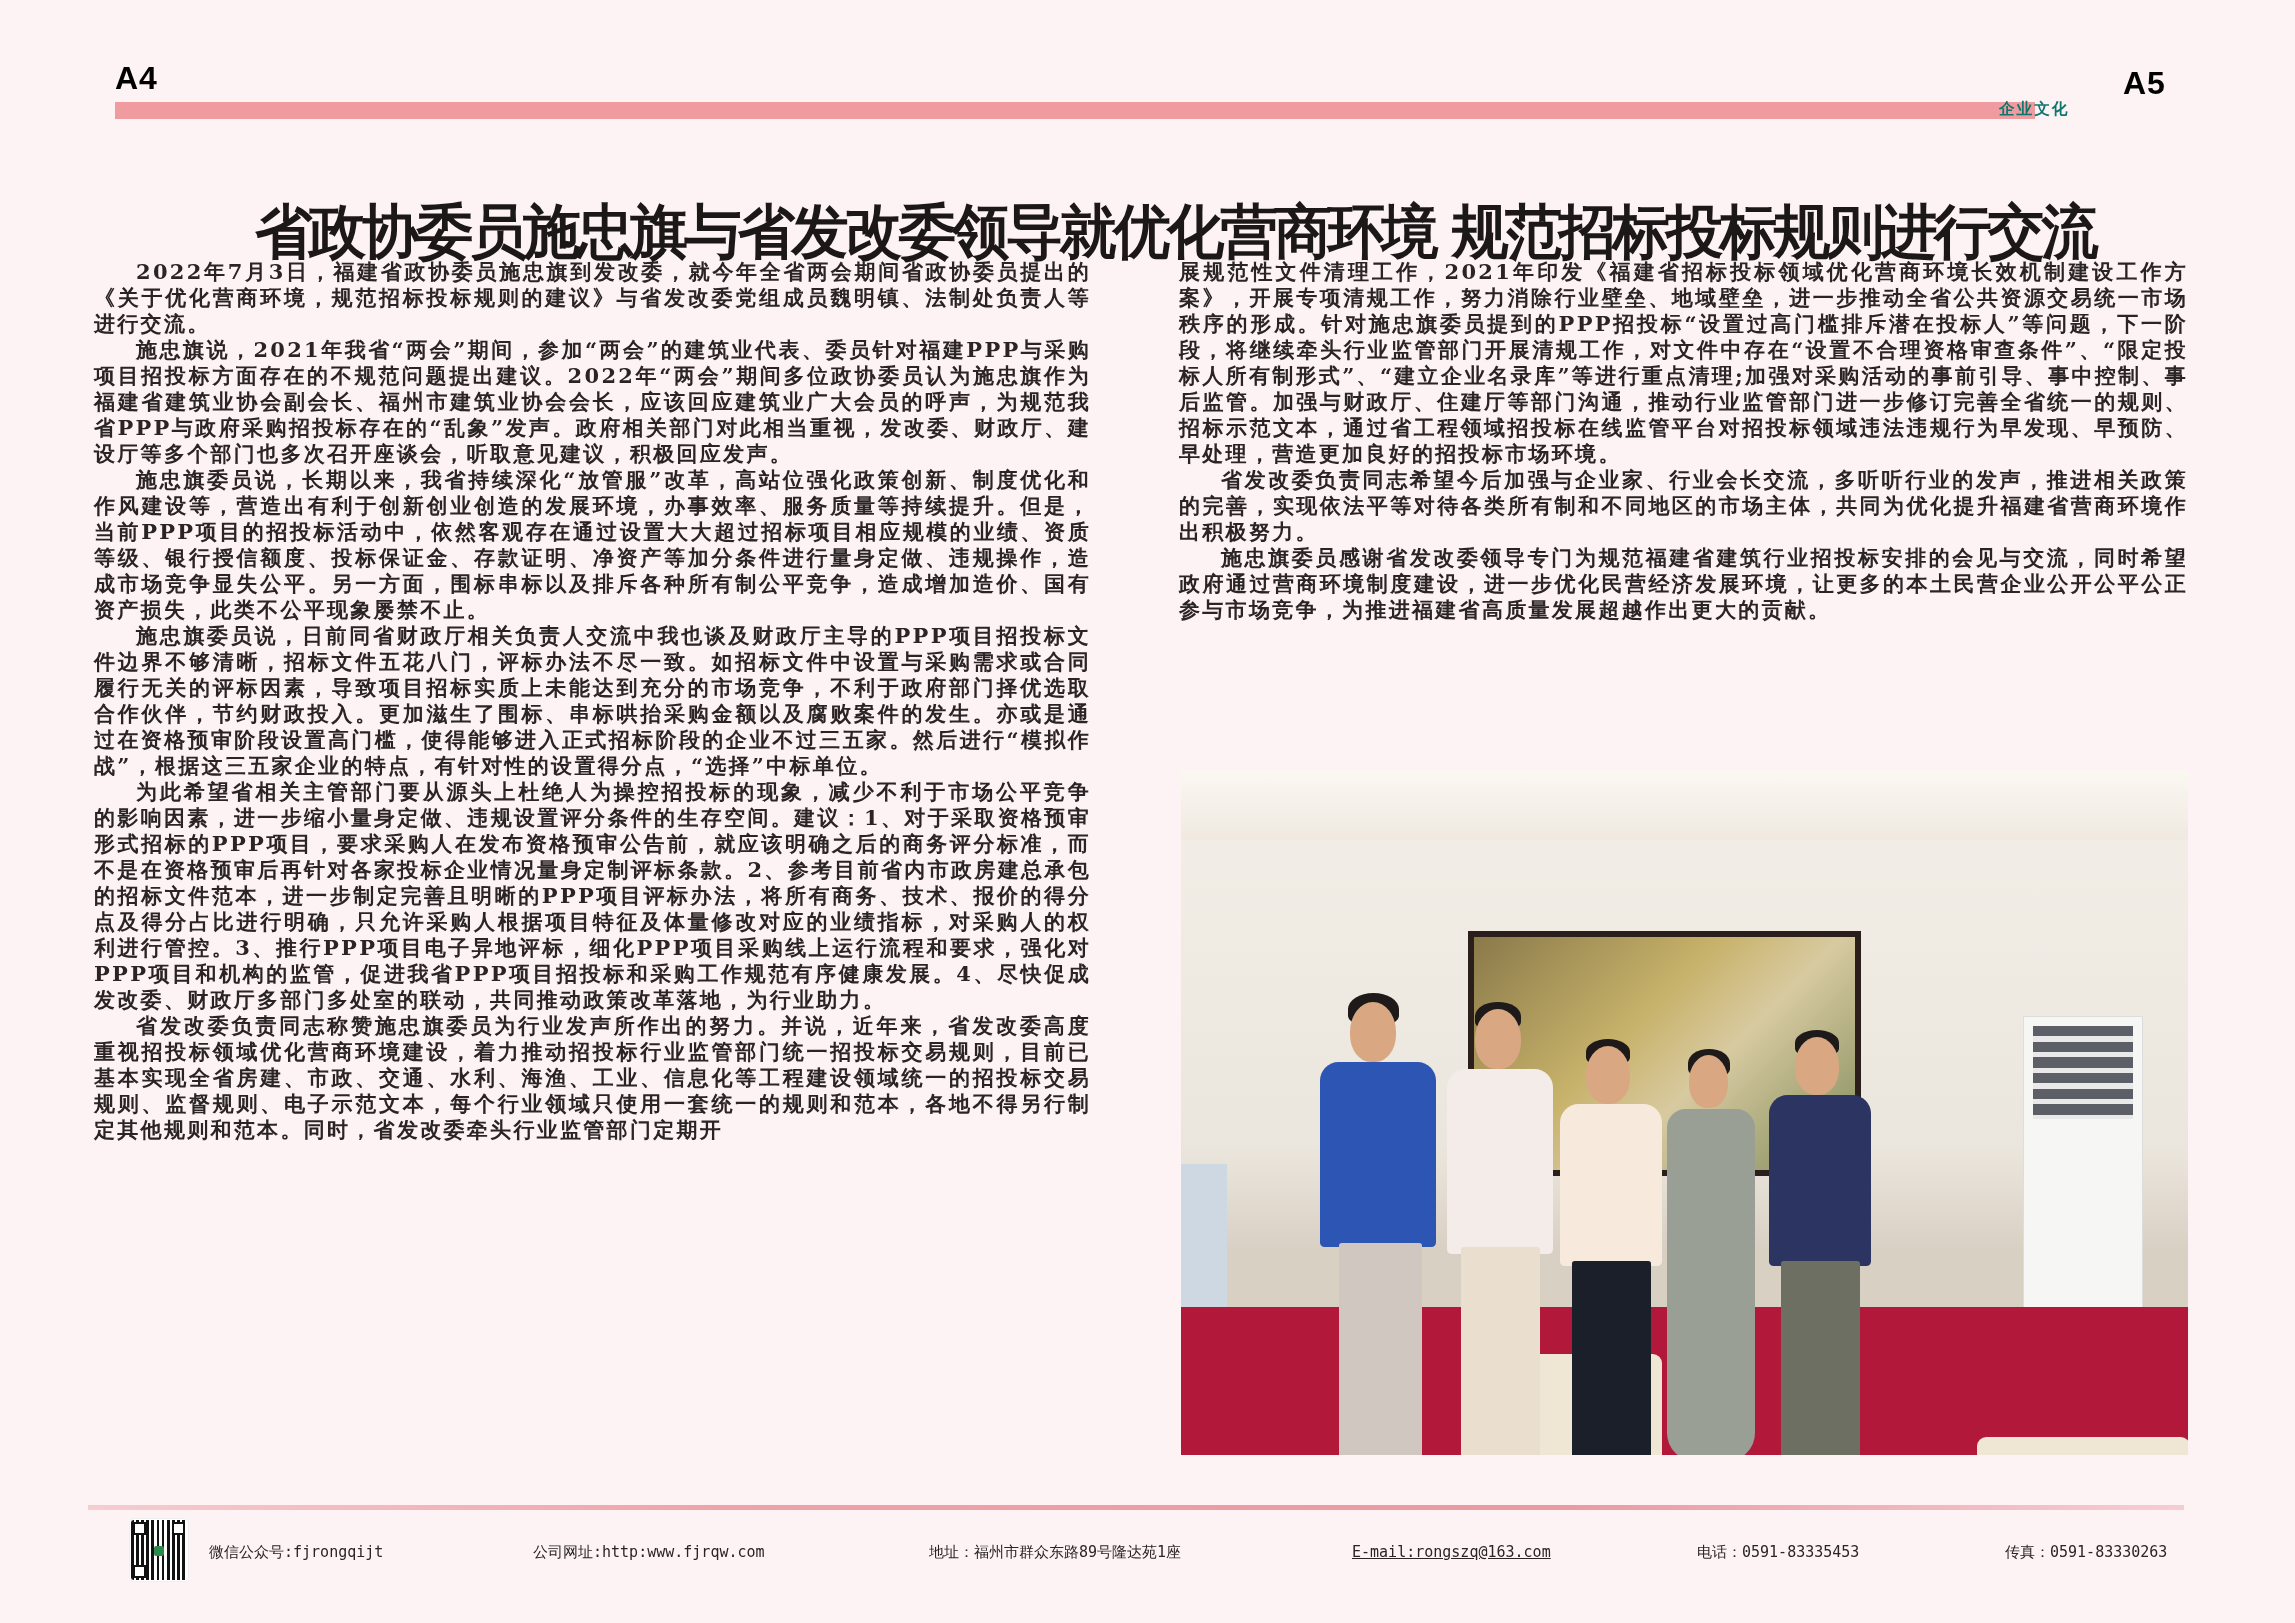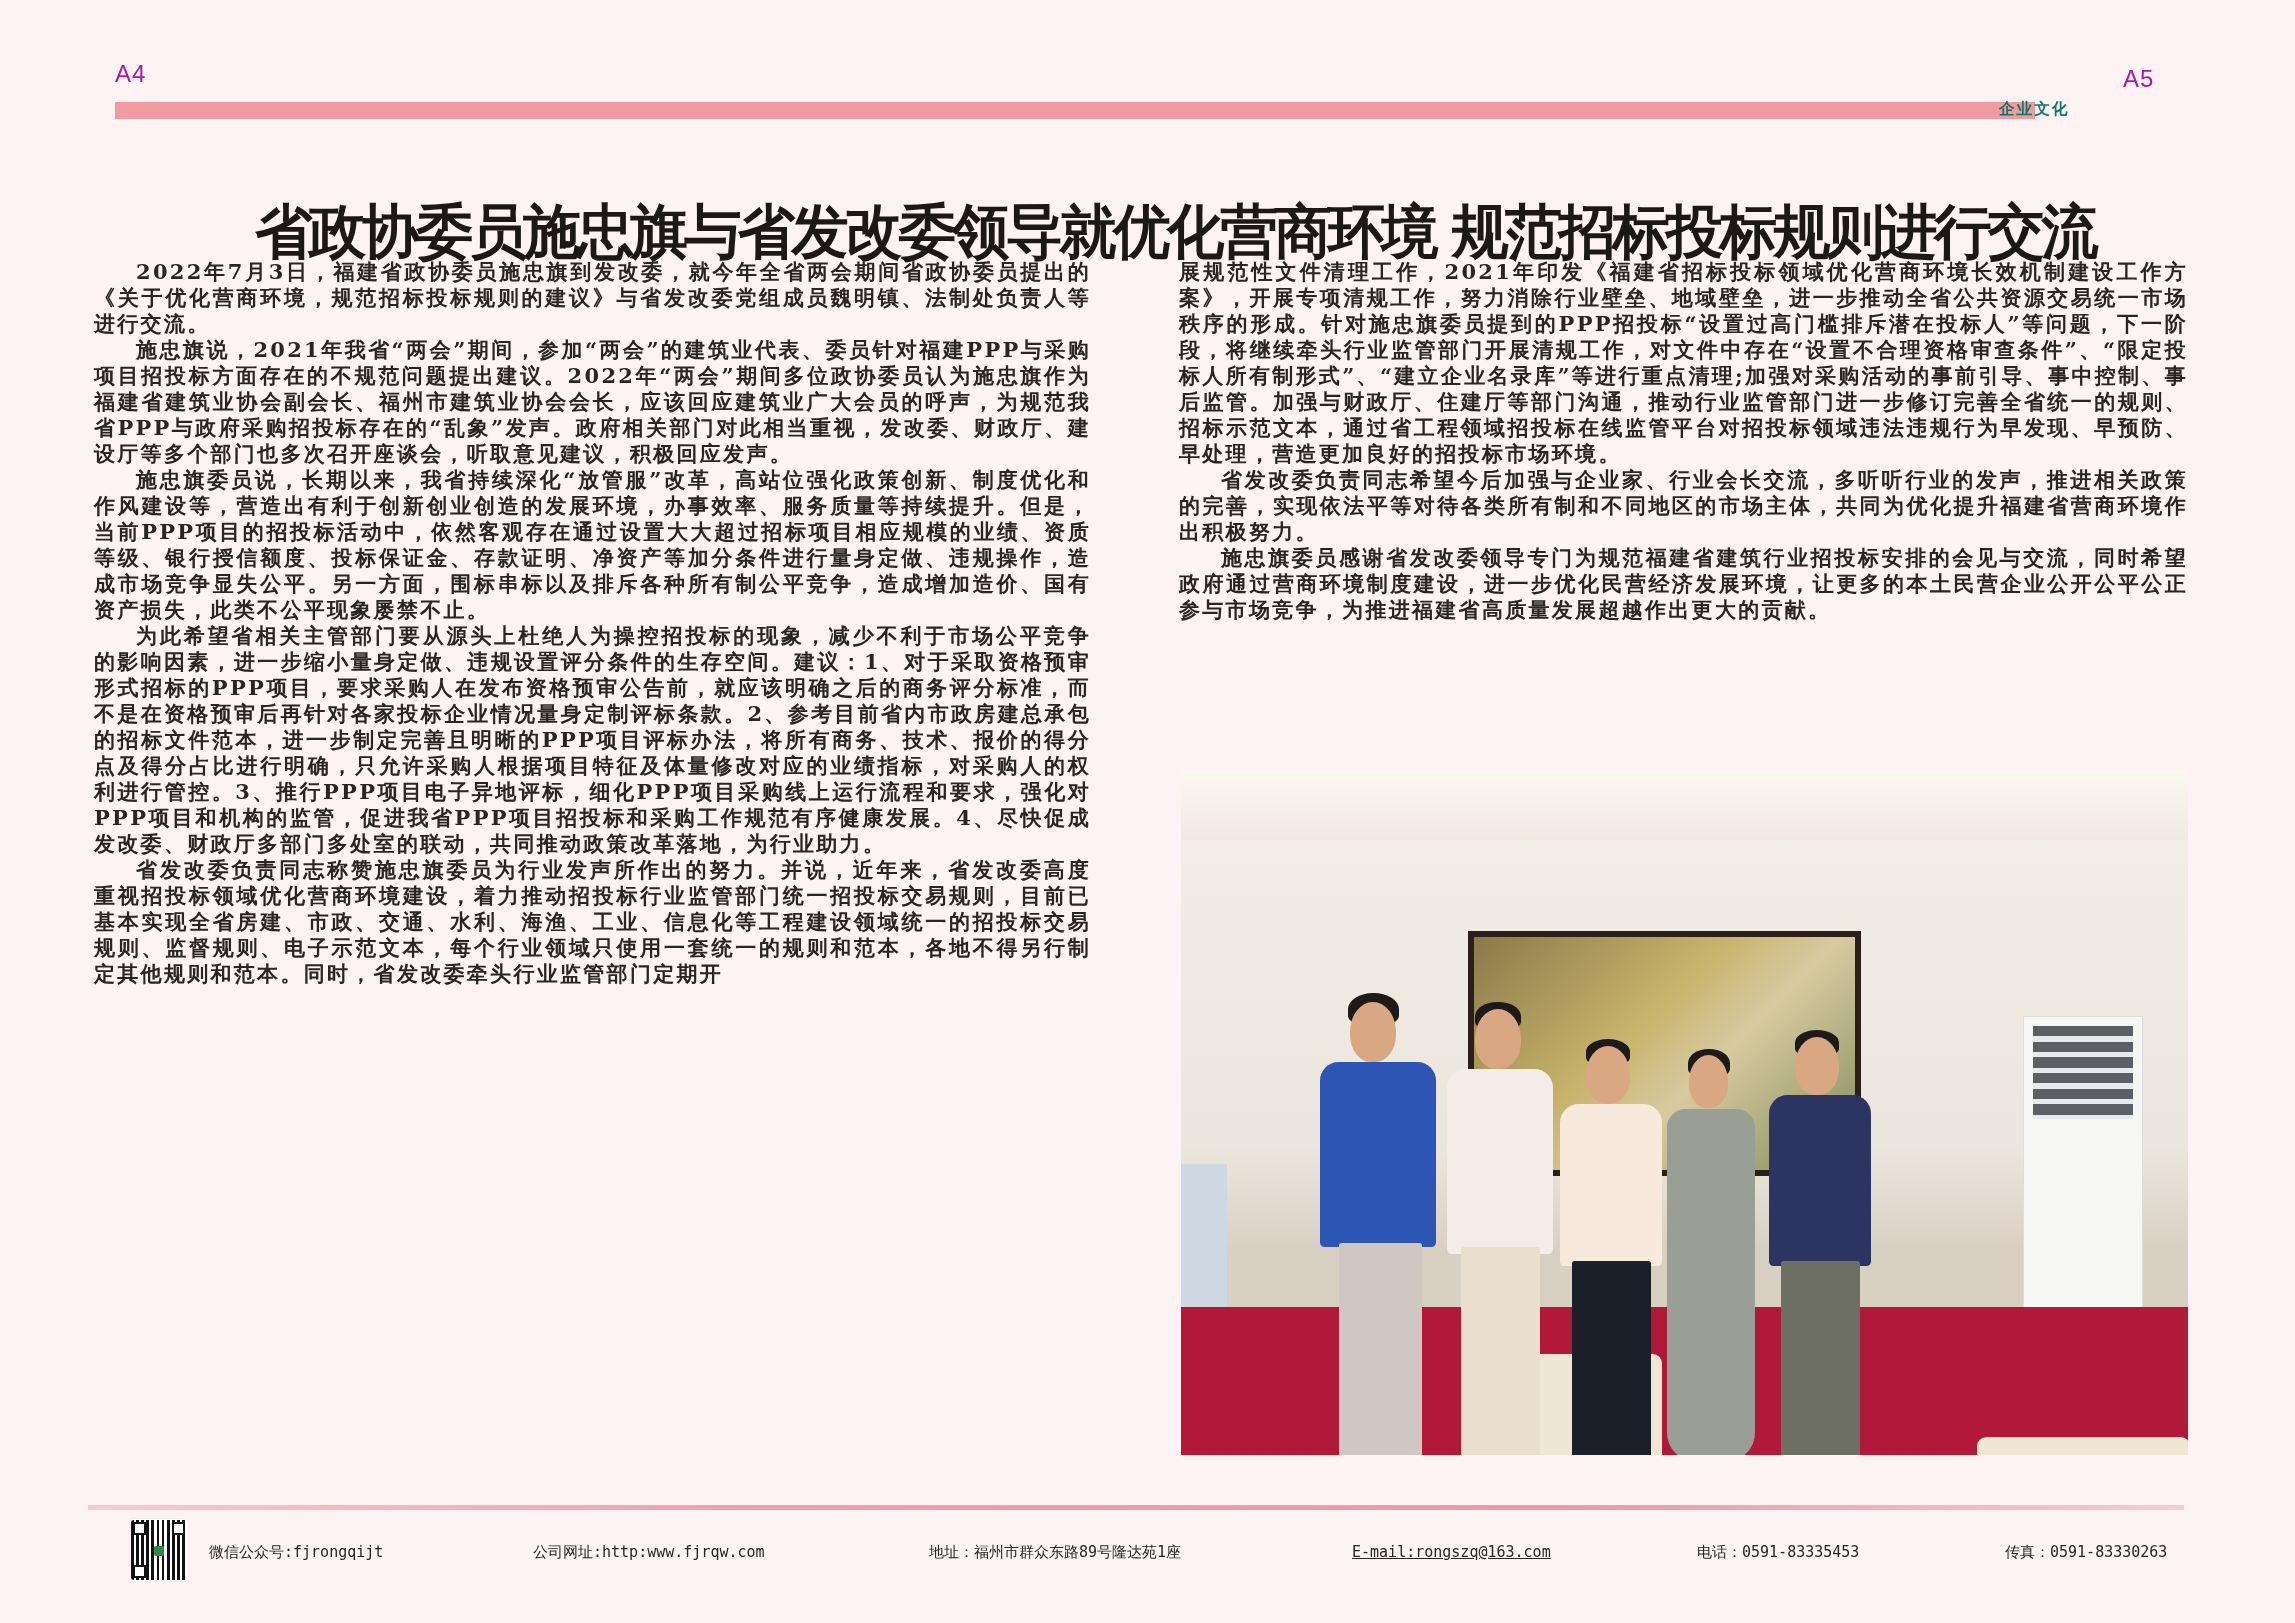--- a/index.html
+++ b/index.html
@@ -4,21 +4,21 @@
 <style>
   html, body { margin:0; padding:0; }
   body {
     width:2295px; height:1623px; position:relative; overflow:hidden;
     background:#fdf3f5;
     font-family:"DejaVu Serif", "Liberation Serif", serif;
     color:#2a2424;
   }
   .page-num {
     position:absolute; top:60px; font-family:"Liberation Sans", sans-serif;
-    font-size:24px; color:#a21caf; letter-spacing:0.9px; font-weight:400;
+    font-size:32px; color:#000000; letter-spacing:0.9px; font-weight:700;
   }
   .page-num.left { left:115px; }
   .page-num.right { left:2123px; top:65px; }
   .header-bar {
     position:absolute; top:102px; height:16.7px; background:#ef9ba0;
   }
   .header-bar.main { left:115px; width:1877px; }
   .header-bar.tail { left:1984px; width:51px; }
   .section-label {
     position:absolute; top:99px; left:1999px; font-size:15.7px; color:#0f766e;
@@ -96,20 +96,21 @@
 <div class="header-bar main"></div>
 <div class="header-bar tail"></div>
 <div class="section-label">企业文化</div>
 
 <h1 class="title">省政协委员施忠旗与省发改委领导就优化营商环境 规范招标投标规则进行交流</h1>
 
 <div class="col left">
   <p>2022年7月3日，福建省政协委员施忠旗到发改委，就今年全省两会期间省政协委员提出的《关于优化营商环境，规范招标投标规则的建议》与省发改委党组成员魏明镇、法制处负责人等进行交流。</p>
   <p>施忠旗说，2021年我省“两会”期间，参加“两会”的建筑业代表、委员针对福建PPP与采购项目招投标方面存在的不规范问题提出建议。2022年“两会”期间多位政协委员认为施忠旗作为福建省建筑业协会副会长、福州市建筑业协会会长，应该回应建筑业广大会员的呼声，为规范我省PPP与政府采购招投标存在的“乱象”发声。政府相关部门对此相当重视，发改委、财政厅、建设厅等多个部门也多次召开座谈会，听取意见建议，积极回应发声。</p>
   <p>施忠旗委员说，长期以来，我省持续深化“放管服”改革，高站位强化政策创新、制度优化和作风建设等，营造出有利于创新创业创造的发展环境，办事效率、服务质量等持续提升。但是，当前PPP项目的招投标活动中，依然客观存在通过设置大大超过招标项目相应规模的业绩、资质等级、银行授信额度、投标保证金、存款证明、净资产等加分条件进行量身定做、违规操作，造成市场竞争显失公平。另一方面，围标串标以及排斥各种所有制公平竞争，造成增加造价、国有资产损失，此类不公平现象屡禁不止。</p>
+  <p>施忠旗委员说，日前同省财政厅相关负责人交流中我也谈及财政厅主导的PPP项目招投标文件边界不够清晰，招标文件五花八门，评标办法不尽一致。如招标文件中设置与采购需求或合同履行无关的评标因素，导致项目招标实质上未能达到充分的市场竞争，不利于政府部门择优选取合作伙伴，节约财政投入。更加滋生了围标、串标哄抬采购金额以及腐败案件的发生。亦或是通过在资格预审阶段设置高门槛，使得能够进入正式招标阶段的企业不过三五家。然后进行“模拟作战”，根据这三五家企业的特点，有针对性的设置得分点，“选择”中标单位。</p>
   <p>为此希望省相关主管部门要从源头上杜绝人为操控招投标的现象，减少不利于市场公平竞争的影响因素，进一步缩小量身定做、违规设置评分条件的生存空间。建议：1、对于采取资格预审形式招标的PPP项目，要求采购人在发布资格预审公告前，就应该明确之后的商务评分标准，而不是在资格预审后再针对各家投标企业情况量身定制评标条款。2、参考目前省内市政房建总承包的招标文件范本，进一步制定完善且明晰的PPP项目评标办法，将所有商务、技术、报价的得分点及得分占比进行明确，只允许采购人根据项目特征及体量修改对应的业绩指标，对采购人的权利进行管控。3、推行PPP项目电子异地评标，细化PPP项目采购线上运行流程和要求，强化对PPP项目和机构的监管，促进我省PPP项目招投标和采购工作规范有序健康发展。4、尽快促成发改委、财政厅多部门多处室的联动，共同推动政策改革落地，为行业助力。</p>
   <p>省发改委负责同志称赞施忠旗委员为行业发声所作出的努力。并说，近年来，省发改委高度重视招投标领域优化营商环境建设，着力推动招投标行业监管部门统一招投标交易规则，目前已基本实现全省房建、市政、交通、水利、海渔、工业、信息化等工程建设领域统一的招投标交易规则、监督规则、电子示范文本，每个行业领域只使用一套统一的规则和范本，各地不得另行制定其他规则和范本。同时，省发改委牵头行业监管部门定期开</p>
 </div>
 
 <div class="col right">
   <p class="cont">展规范性文件清理工作，2021年印发《福建省招标投标领域优化营商环境长效机制建设工作方案》，开展专项清规工作，努力消除行业壁垒、地域壁垒，进一步推动全省公共资源交易统一市场秩序的形成。针对施忠旗委员提到的PPP招投标“设置过高门槛排斥潜在投标人”等问题，下一阶段，将继续牵头行业监管部门开展清规工作，对文件中存在“设置不合理资格审查条件”、“限定投标人所有制形式”、“建立企业名录库”等进行重点清理;加强对采购活动的事前引导、事中控制、事后监管。加强与财政厅、住建厅等部门沟通，推动行业监管部门进一步修订完善全省统一的规则、招标示范文本，通过省工程领域招投标在线监管平台对招投标领域违法违规行为早发现、早预防、早处理，营造更加良好的招投标市场环境。</p>
   <p>省发改委负责同志希望今后加强与企业家、行业会长交流，多听听行业的发声，推进相关政策的完善，实现依法平等对待各类所有制和不同地区的市场主体，共同为优化提升福建省营商环境作出积极努力。</p>
   <p>施忠旗委员感谢省发改委领导专门为规范福建省建筑行业招投标安排的会见与交流，同时希望政府通过营商环境制度建设，进一步优化民营经济发展环境，让更多的本土民营企业公开公平公正参与市场竞争，为推进福建省高质量发展超越作出更大的贡献。</p>
 </div>
 

